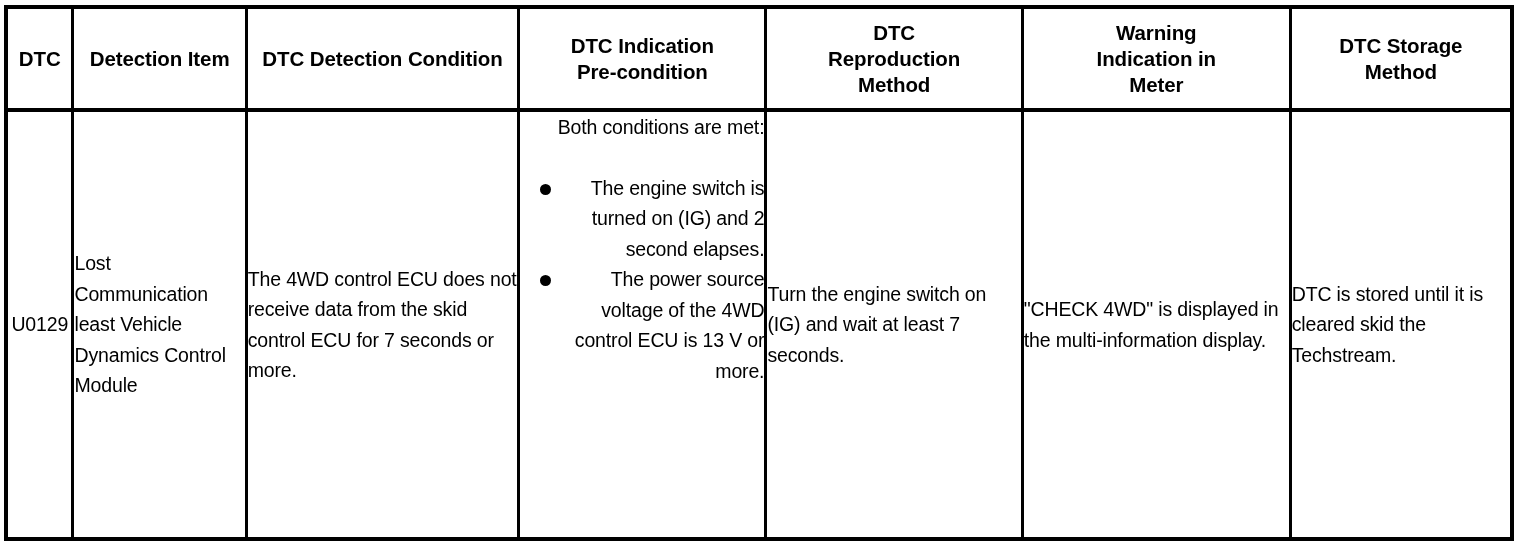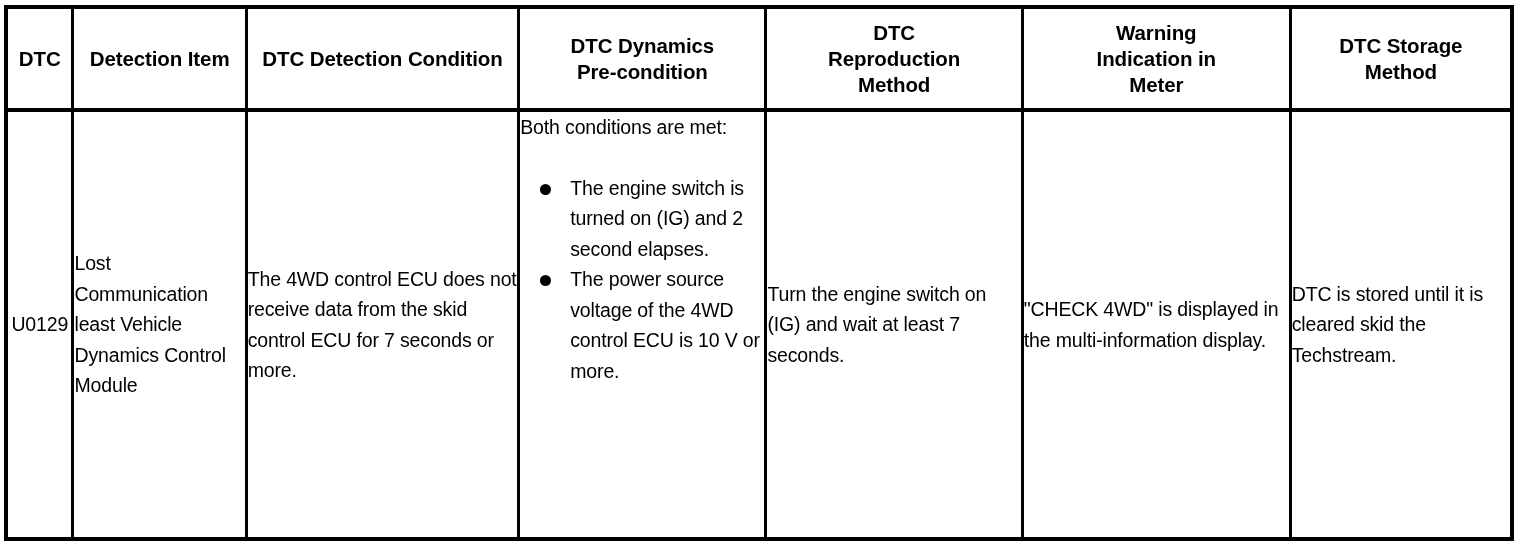--- a/index.html
+++ b/index.html
@@ -69,21 +69,21 @@
     text-align: center;
     padding: 0 2px;
   }
 
   td.cell-text {
     text-align: left;
     padding: 0 6px 0 9px;
   }
 
   td.cell-precond {
-    text-align: left;
+    text-align: right;
     vertical-align: top;
     padding: 6px 4px 0 7px;
   }
 
   .precond-intro {
     margin: 0;
     white-space: pre-line;
   }
 
   ul.cond-list {
@@ -122,21 +122,21 @@
       <col style="width:222px">
       <col style="width:232px">
       <col style="width:192px">
     </colgroup>
 
     <thead>
       <tr>
         <th style="white-space:pre-line">DTC</th>
         <th style="white-space:pre-line">Detection Item</th>
         <th style="white-space:pre-line">DTC Detection Condition</th>
-        <th style="white-space:pre-line">DTC Dynamics
+        <th style="white-space:pre-line">DTC Indication
 Pre-condition</th>
         <th style="white-space:pre-line">DTC
 Reproduction
 Method</th>
         <th style="white-space:pre-line">Warning
 Indication in
 Meter</th>
         <th style="white-space:pre-line">DTC Storage
 Method</th>
       </tr>
@@ -153,21 +153,21 @@
 
         <td class="cell-precond">
           <p class="precond-intro">Both conditions are met:</p>
           <ul class="cond-list">
             <li>
               <span class="bullet-dot"></span>
               <span>The engine switch is turned on (IG) and 2 second elapses.</span>
             </li>
             <li>
               <span class="bullet-dot"></span>
-              <span>The power source voltage of the 4WD control ECU is 10 V or more.</span>
+              <span>The power source voltage of the 4WD control ECU is 13 V or more.</span>
             </li>
           </ul>
         </td>
 
         <td class="cell-text">Turn the engine switch on (IG) and wait at least 7 seconds.</td>
 
         <td class="cell-text">"CHECK 4WD" is displayed in the multi-information display.</td>
 
         <td class="cell-text">DTC is stored until it is cleared skid the Techstream.</td>
 

